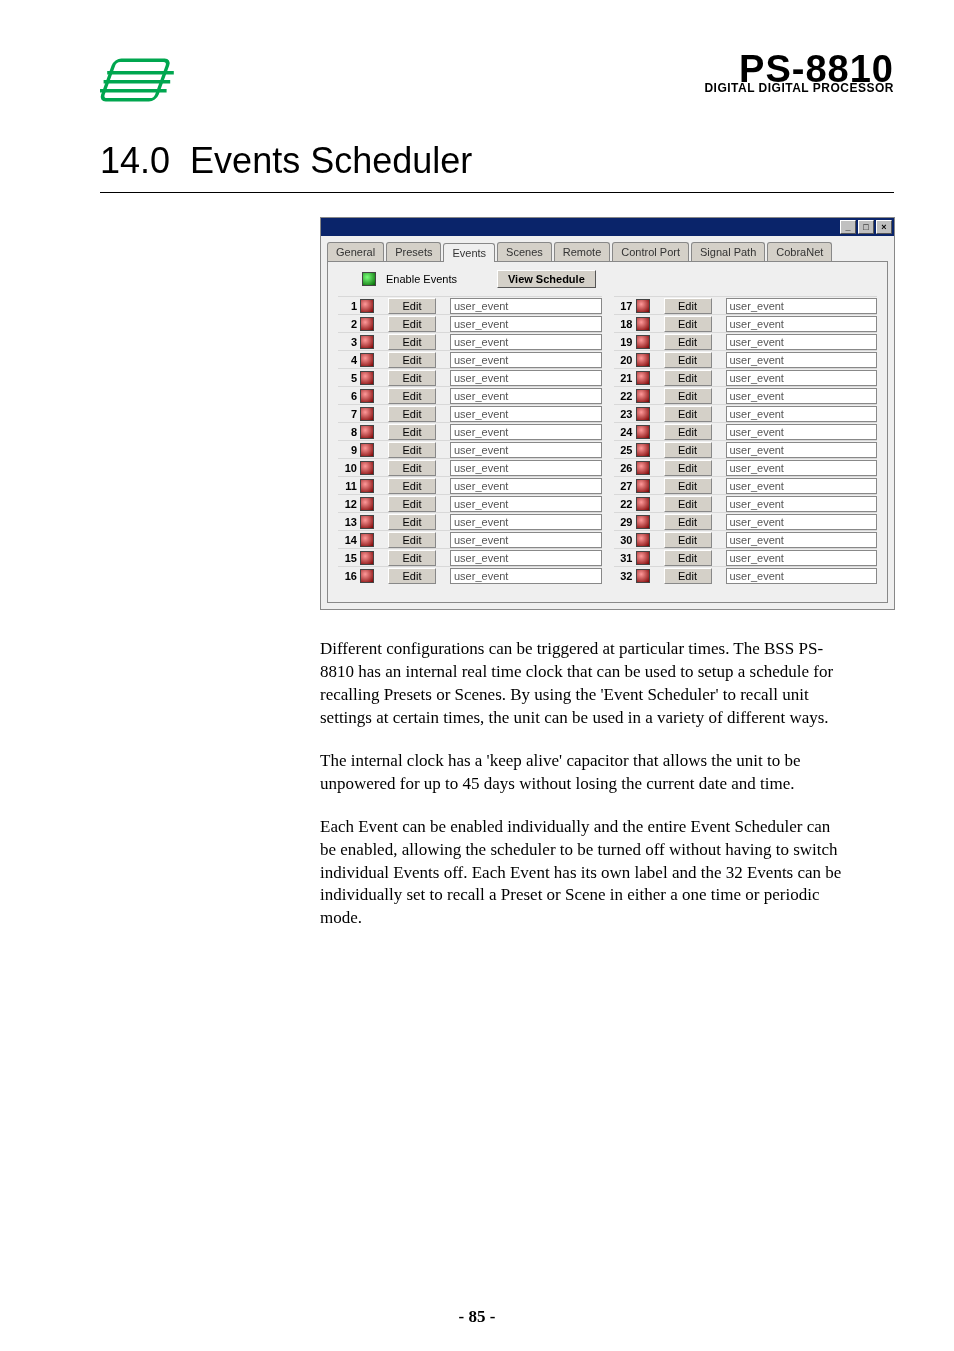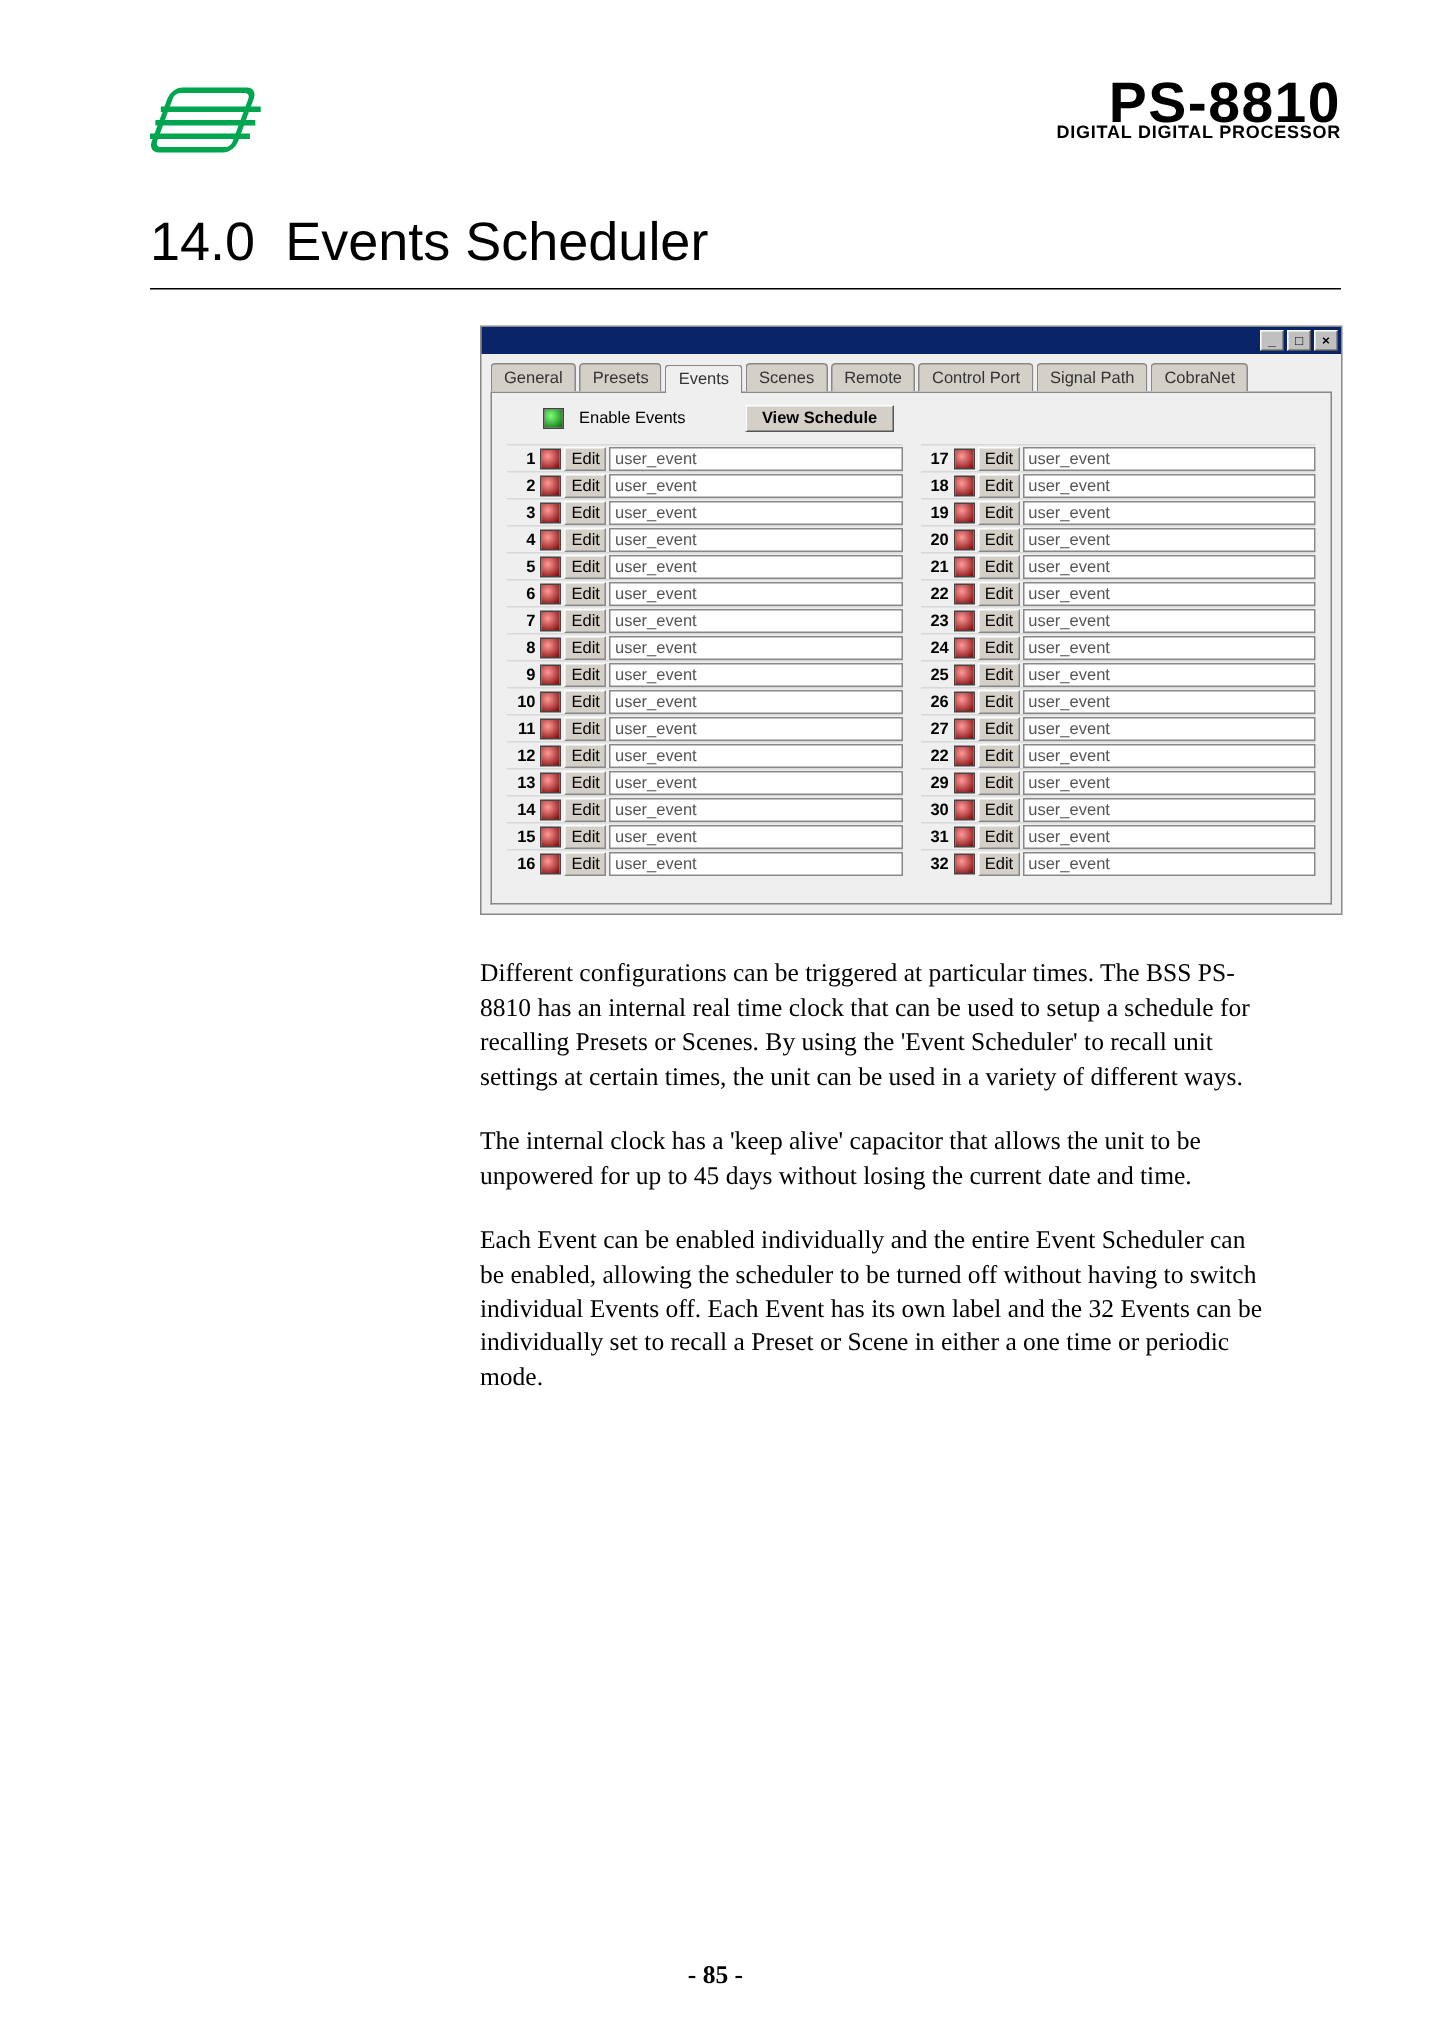--- a/index.html
+++ b/index.html
@@ -130,27 +130,27 @@
     display: flex; align-items: center;
     height: 18px;
     border-top: 1px solid #d8d8d8;
   }
   .row:first-child { border-top: 1px solid #d8d8d8; }
   .num { width: 22px; text-align: right; font-weight: 700; padding-right: 3px; }
   .led-sm {
     width: 14px; height: 14px;
   }
   .editcell {
-    width: 28px;
+    width: 48px;
     background: #d4d0c8;
     border: 1px solid #fff;
     border-right-color: #888; border-bottom-color: #888;
     text-align: center;
     padding: 1px 4px;
-    margin: 0 2px;
+    margin: 0 14px;
   }
   .label {
     flex: 1;
     background: #fff;
     border: 1px solid #888;
     padding: 1px 3px;
     color: #555;
   }
 
   

